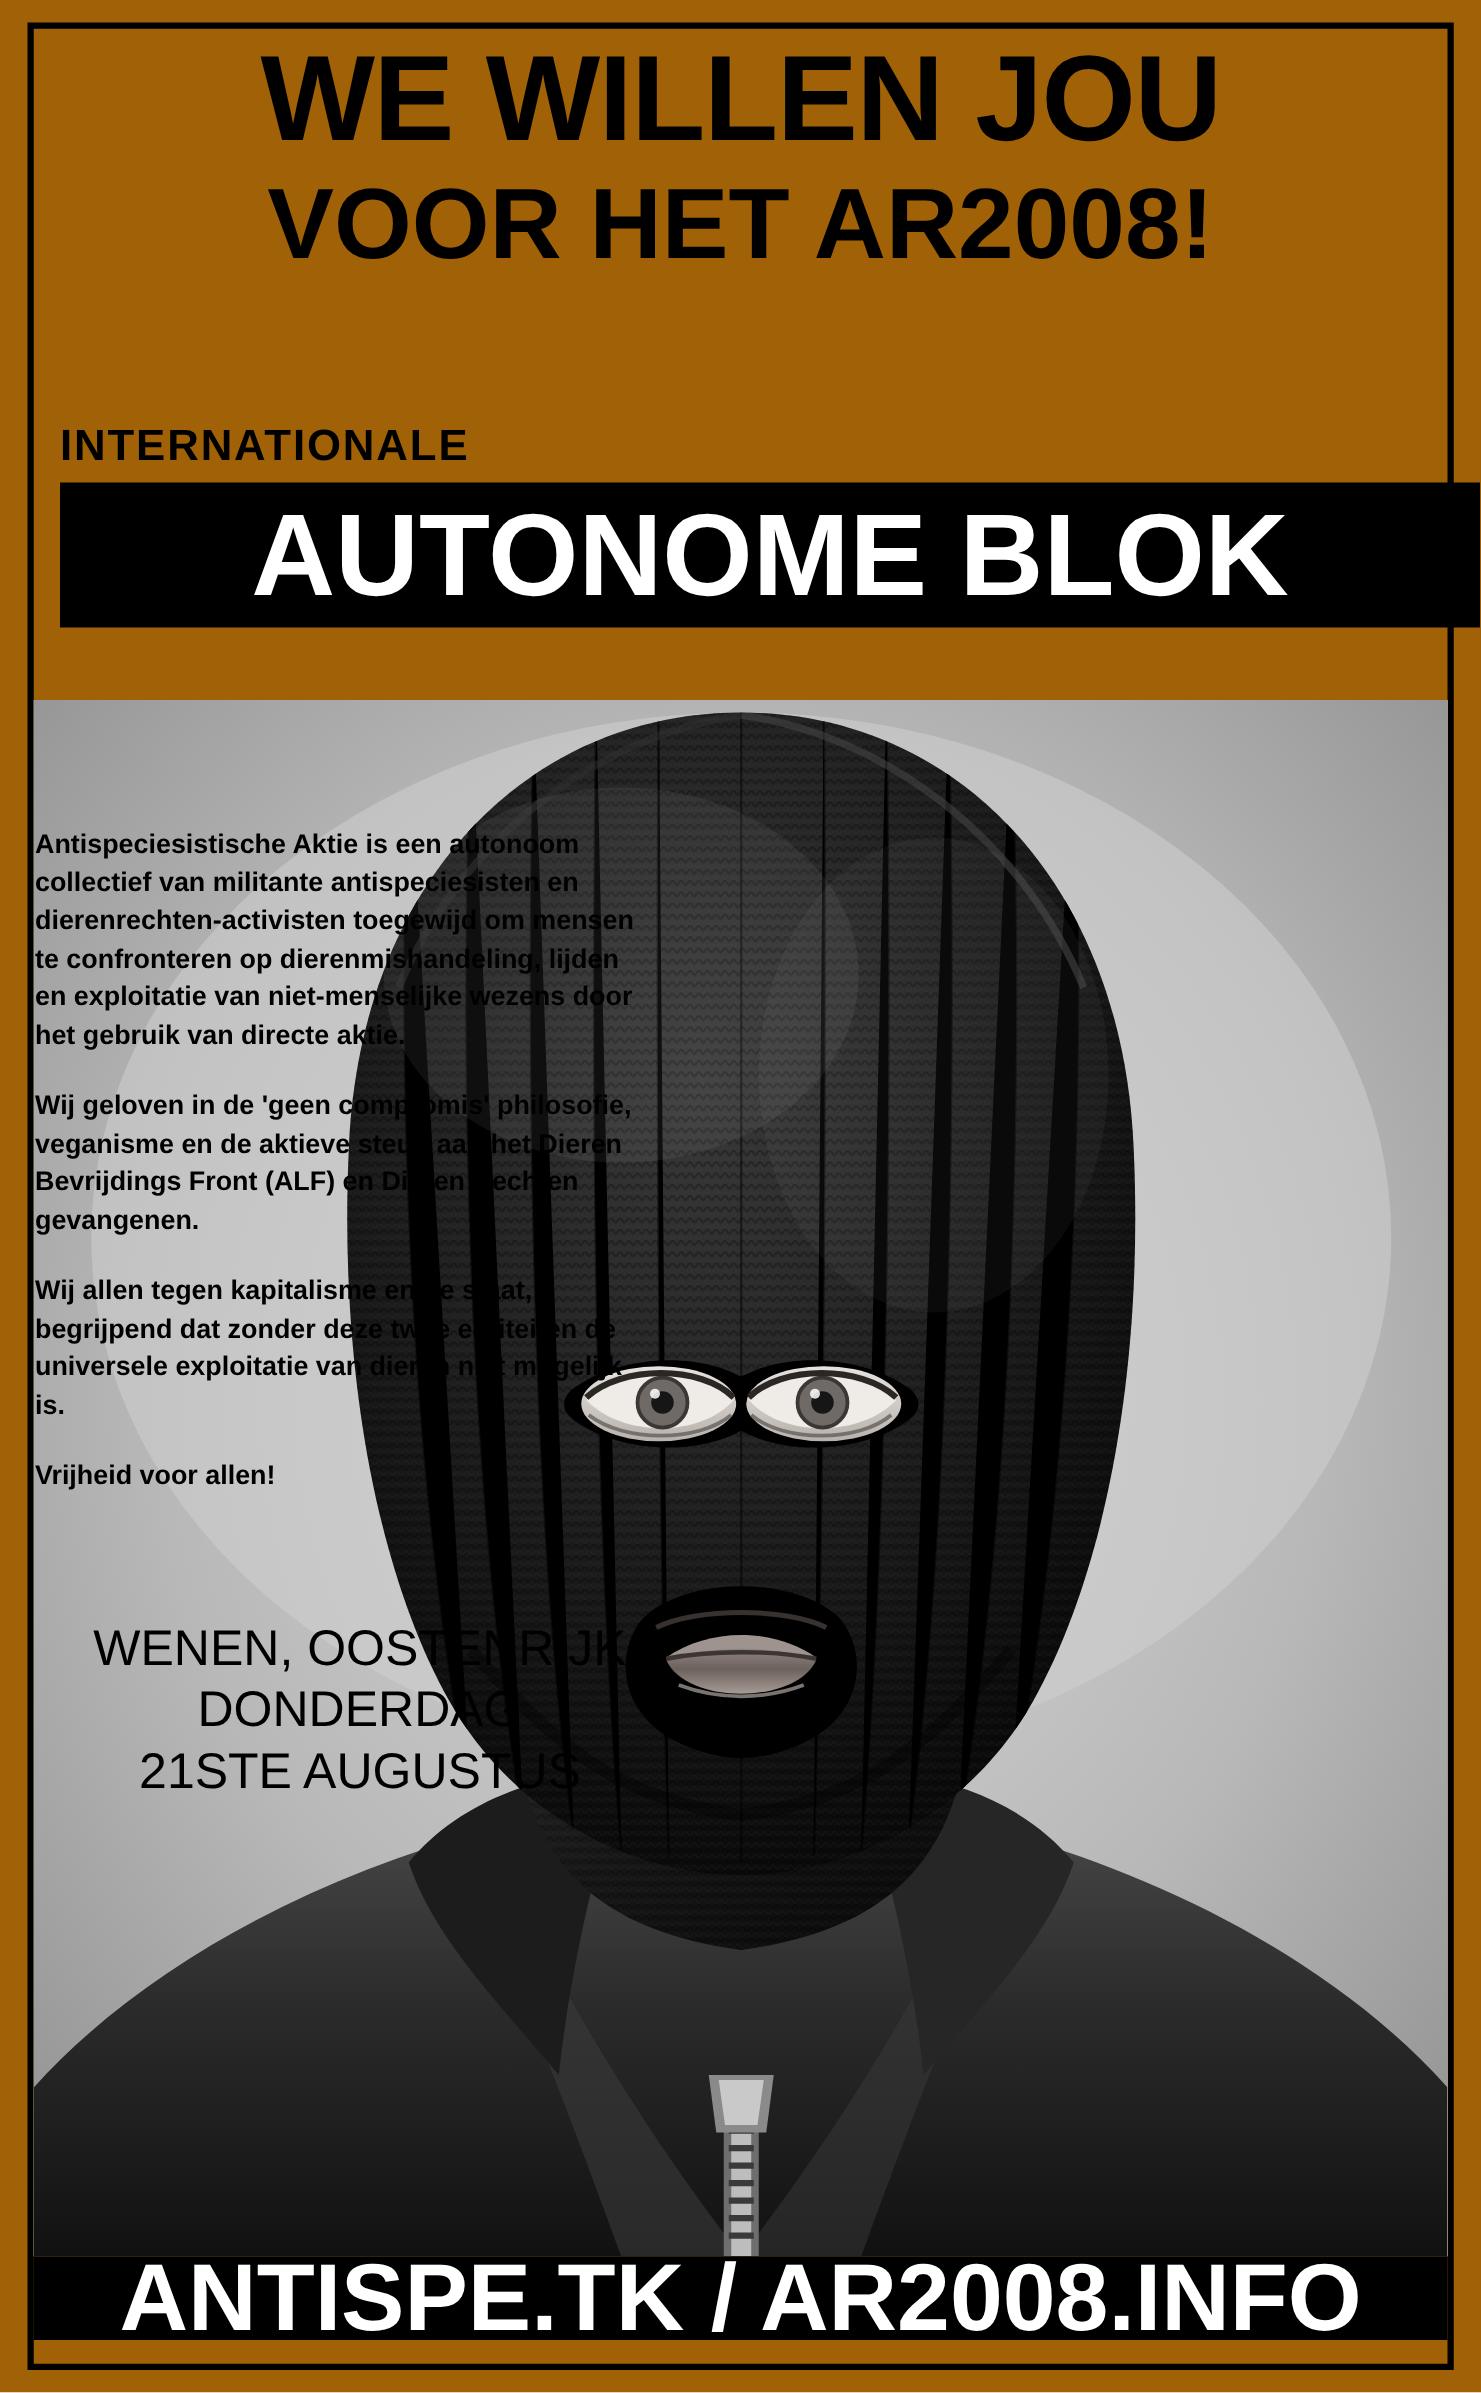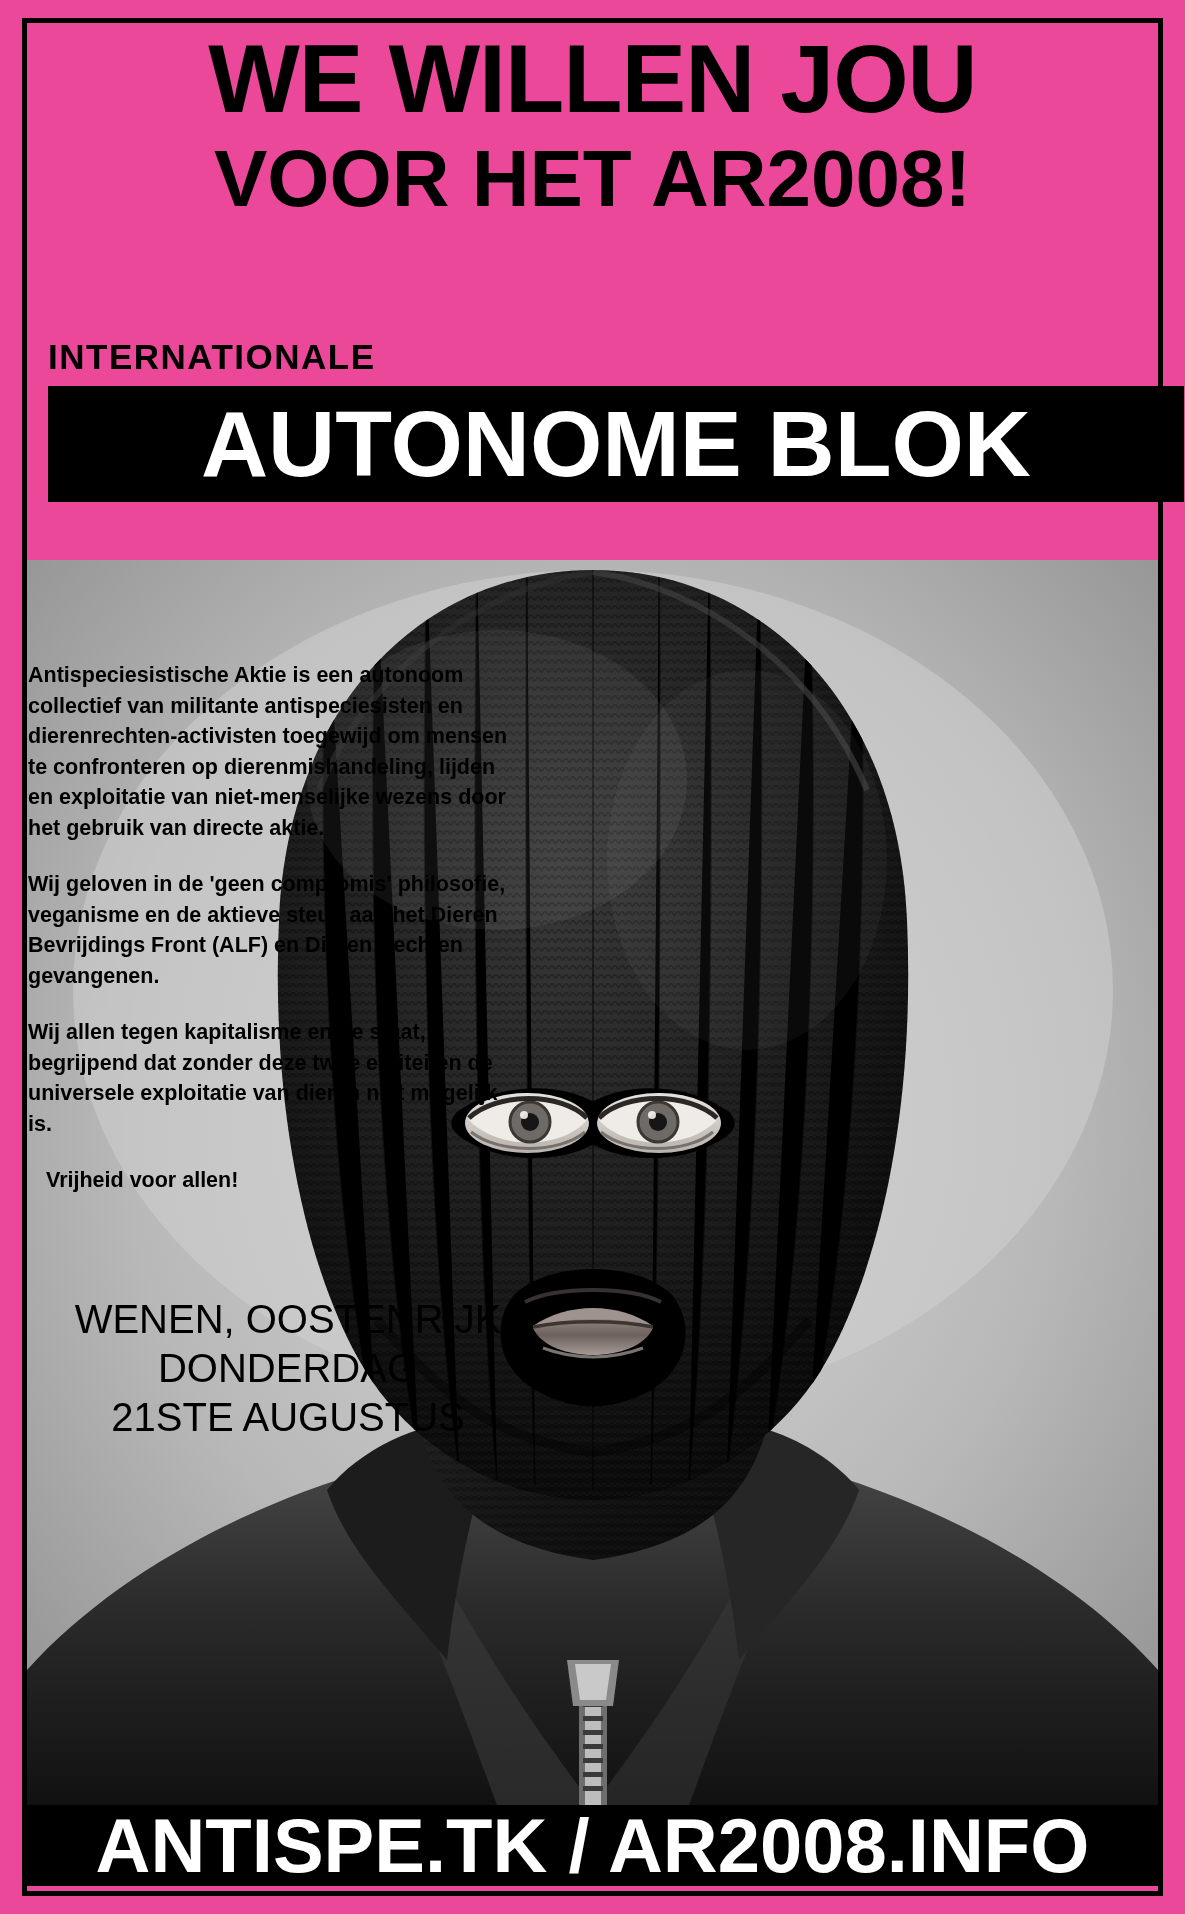--- a/index.html
+++ b/index.html
@@ -7,21 +7,21 @@
     padding: 0;
     background: #ffffff;
   }
   body {
     font-family: "Liberation Sans", sans-serif;
   }
   #poster {
     position: relative;
     width: 1185px;
     height: 1914px;
-    background: #ec4899;
+    background: #a16207;
     overflow: hidden;
     box-sizing: border-box;
   }
   .frame {
     position: absolute;
     left: 22px;
     top: 18px;
     width: 1141px;
     height: 1878px;
     border: 5px solid #000000;
@@ -101,40 +101,40 @@
     top: 660px;
     width: 480px;
     color: #000000;
     font-size: 21.5px;
     font-weight: bold;
     line-height: 1.42;
   }
   .body-text p {
     margin: 0 0 26px 0;
   }
-  .body-text p:last-child { margin-bottom: 0; padding-left: 18px; }
+  .body-text p:last-child { margin-bottom: 0; }
 
   .event-info {
     position: absolute;
     left: 28px;
     top: 1295px;
     width: 520px;
     color: #000000;
     font-size: 40px;
     font-weight: normal;
     line-height: 1.22;
   }
   .event-info div { white-space: nowrap; text-align: center; }
 
   .footer {
     position: absolute;
     left: 27px;
     top: 1805px;
     width: 1131px;
-    height: 81px;
+    height: 67px;
     background: #000000;
     display: flex;
     align-items: center;
     justify-content: center;
   }
   .footer span {
     color: #ffffff;
     font-size: 76px;
     font-weight: bold;
     letter-spacing: 0px;

